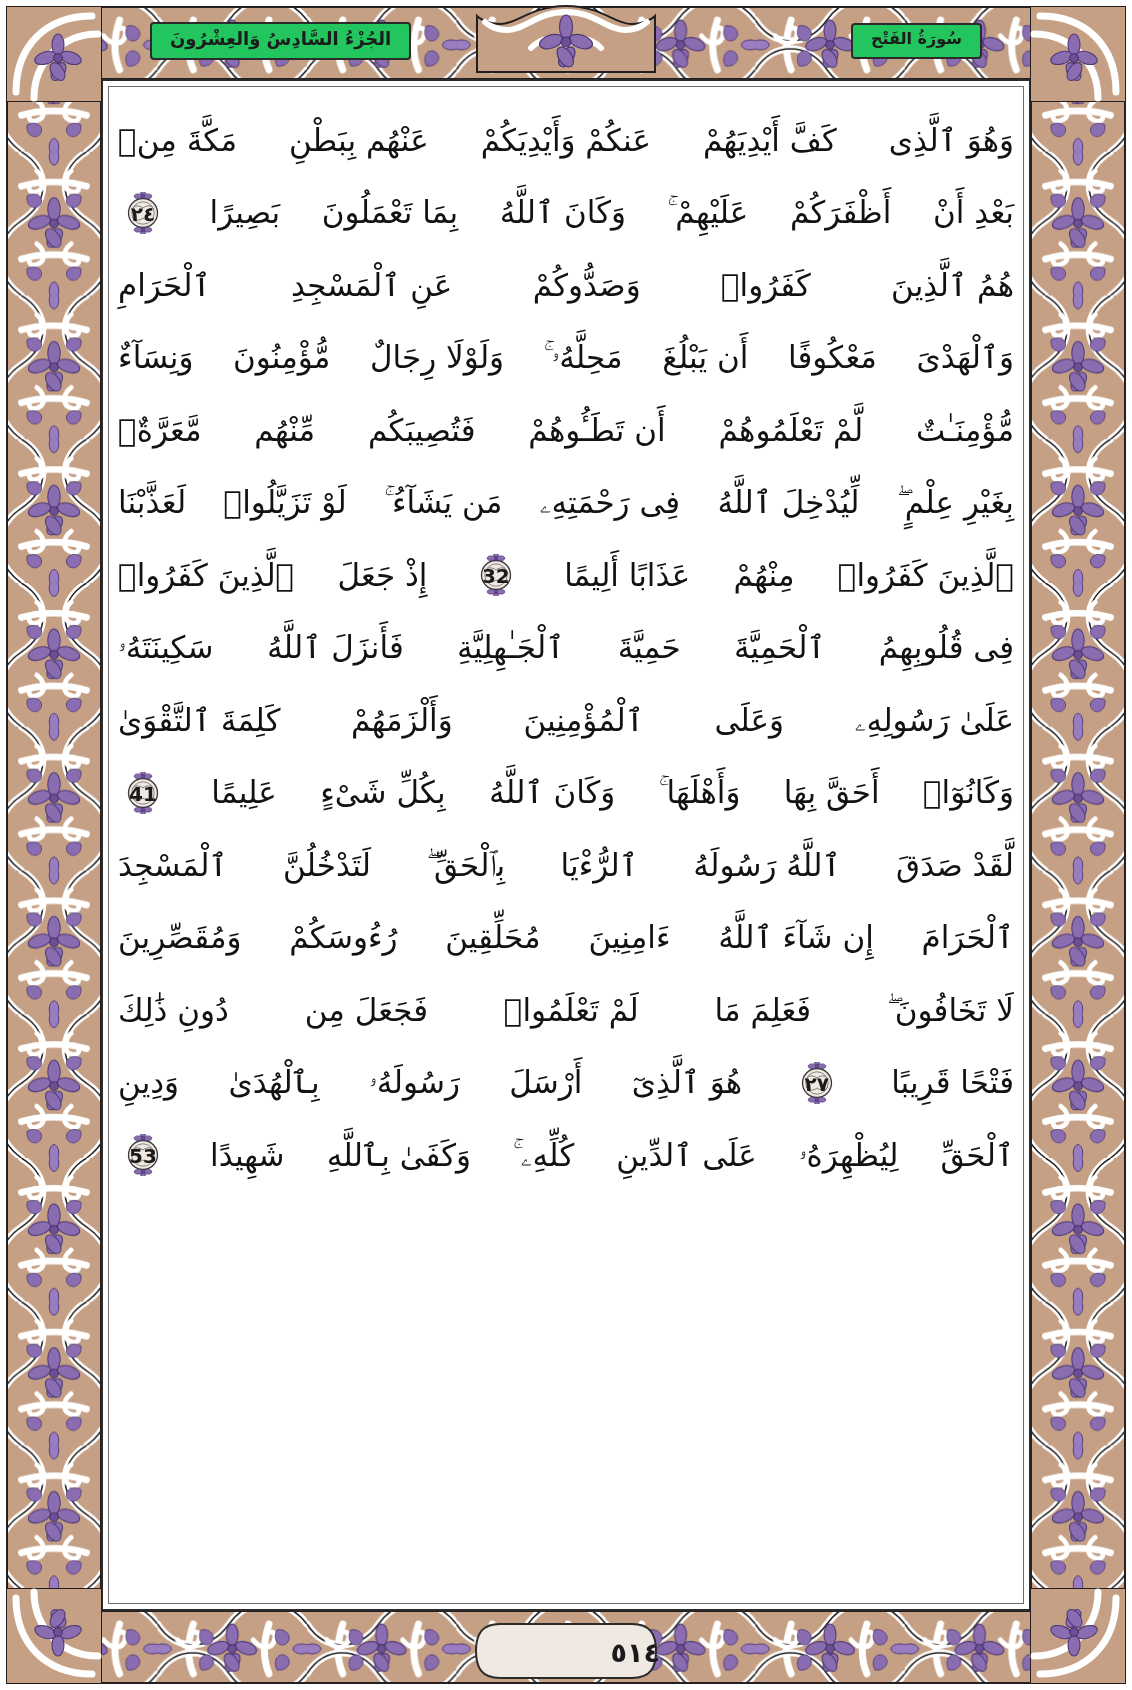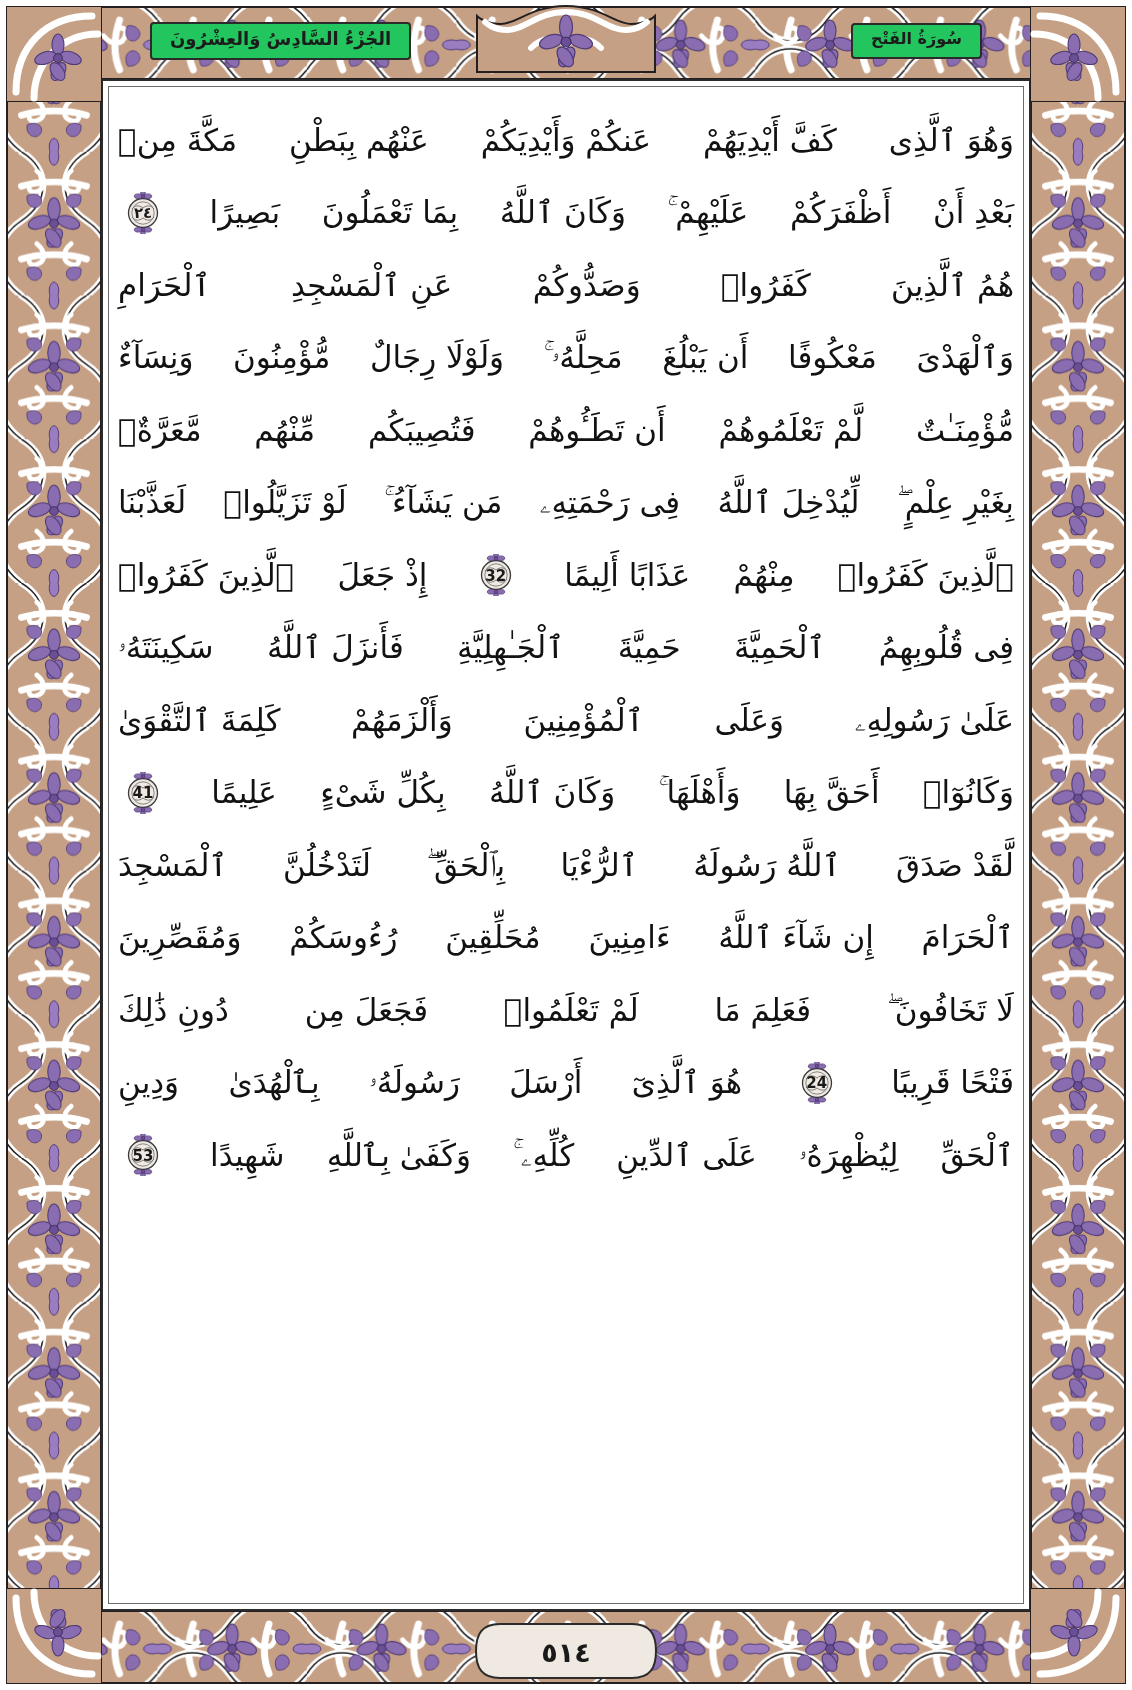--- a/index.html
+++ b/index.html
@@ -153,37 +153,37 @@
     position:relative;
     flex:0 0 auto;
     vertical-align:middle;
     margin:0 4px;
   }
   .ayah-marker .ring{
     position:absolute;inset:0;
   }
   .ayah-marker .num{
     position:relative;
-    font-size:15px;
+    font-size:20px;
     font-weight:700;
     color:#1a1a1a;
     font-family:"DejaVu Sans","Liberation Sans",sans-serif;
     z-index:2;
     line-height:1;
     top:1px;
   }
 
   
   .page-num-plate{
     position:absolute;
     left:50%;bottom:8px;
     transform:translateX(-50%);
     z-index:8;
     width:188px;height:62px;
-    display:flex;align-items:center;justify-content:center;
+    display:flex;align-items:center;
   }
   .page-num-plate .plate-bg{
     position:absolute;inset:0;
   }
   .page-num{
     position:relative;z-index:3;
     font-size:27px;
     font-weight:700;
     color:#1a1a1a;
     font-family:"DejaVu Sans","Liberation Sans",sans-serif;
@@ -631,21 +631,21 @@
             </g>
             <g transform="translate(21,37.8) scale(0.46)">
               <g fill="#8a6cb0" stroke="#4e3a77" stroke-width="1.6">
                 <ellipse cx="0" cy="9" rx="5" ry="9"></ellipse>
                 <ellipse cx="10" cy="0" rx="9" ry="5"></ellipse>
                 <ellipse cx="-10" cy="0" rx="9" ry="5"></ellipse>
               </g>
               <circle r="3.6" fill="#6b4f96" stroke="#3d2d60" stroke-width="1.4"></circle>
             </g>
           </svg>
-          <span class="num">24</span>
+          <span class="num">٢٧</span>
         </span>
         <span class="seg">هُوَ ٱلَّذِىٓ</span>
         <span class="seg">أَرْسَلَ</span>
         <span class="seg">رَسُولَهُۥ</span>
         <span class="seg">بِٱلْهُدَىٰ</span>
         <span class="seg">وَدِينِ</span>
       </div>
       <div class="ayah-line justify">
         <span class="seg">ٱلْحَقِّ</span>
         <span class="seg">لِيُظْهِرَهُۥ</span>

